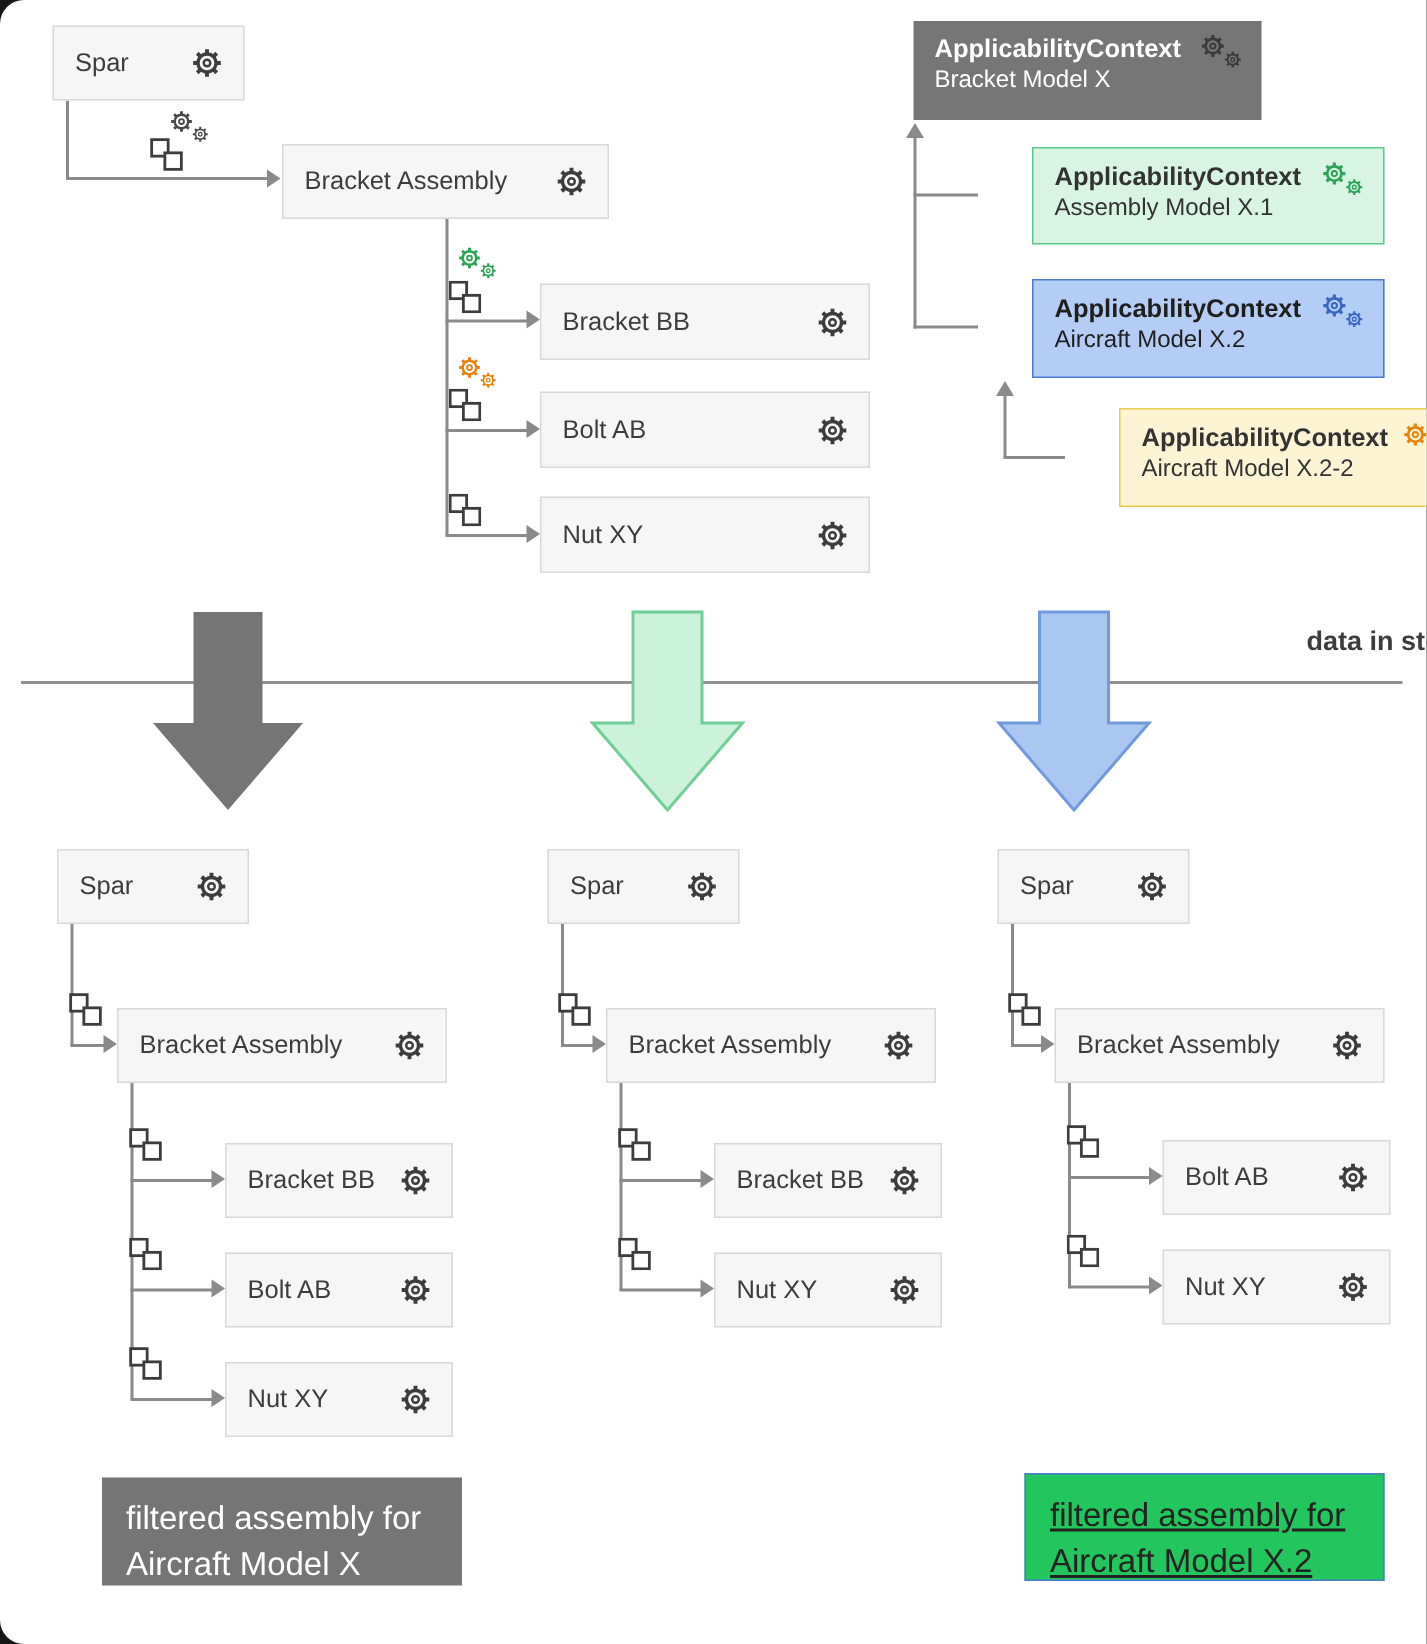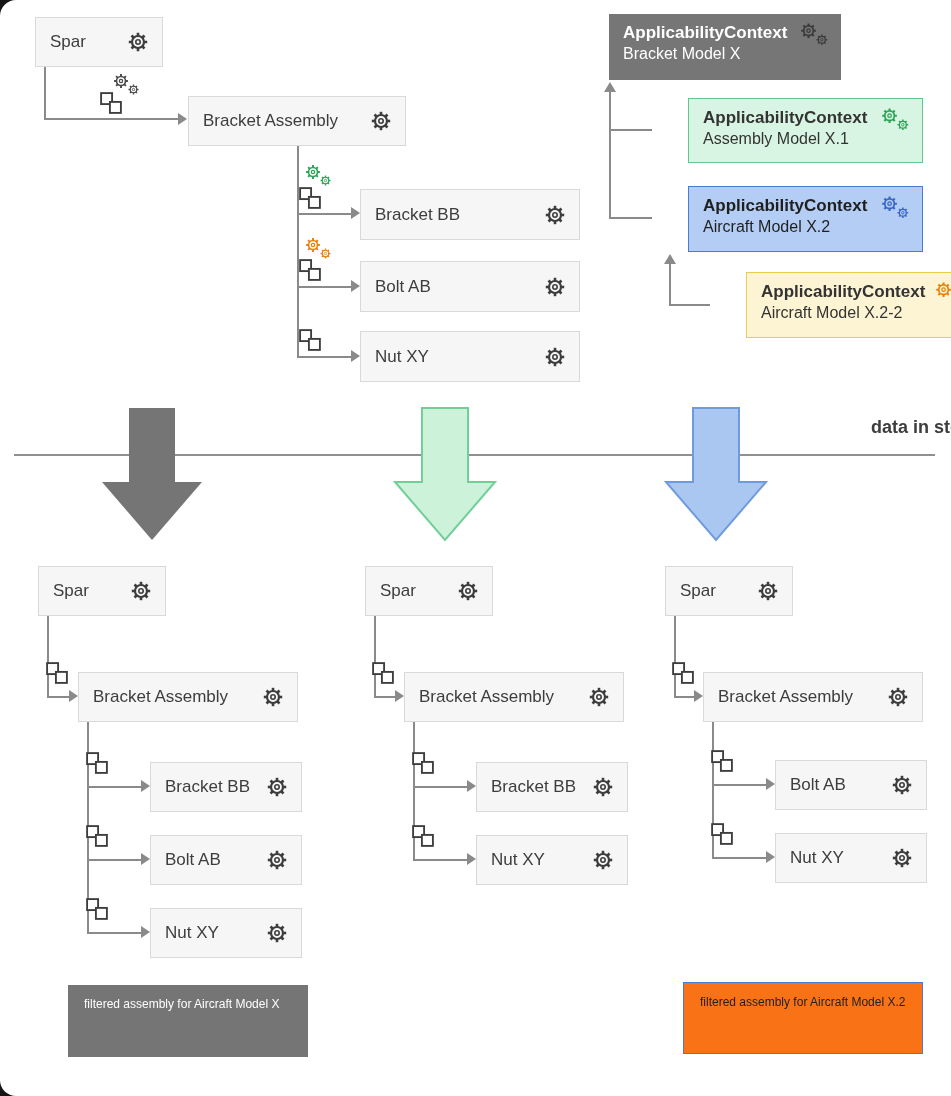--- a/index.html
+++ b/index.html
@@ -15,24 +15,24 @@
   .occ-i{position:absolute;width:22px;height:22px;color:#3d3d3d;}
   .gpair{position:absolute;width:32px;height:27px;}
   .ctx{position:absolute;box-sizing:border-box;padding:9px 14px;margin-left:36px;}
   .ctx-title{font-weight:bold;font-size:17px;}
   .ctx-sub{font-size:16px;margin-top:2px;}
   .ctx-gray{background:#767676;color:#ffffff;}
   .ctx-green{background:#d8f5e3;border:1px solid #5fc98b;color:#333333;}
   .ctx-blue{background:#b3cdf4;border:1px solid #4a7bd0;color:#1f1f1f;}
   .ctx-yellow{background:#fdf4d3;border:1px solid #ecca4e;color:#333333;}
   .gp-ctx{right:8px;top:7px;width:34px;height:29px;}
-  .cap{position:absolute;box-sizing:border-box;padding:11px 16px;font-size:12px;line-height:1.42;}
+  .cap{position:absolute;box-sizing:border-box;padding:11px 16px;font-size:22px;line-height:1.42;}
   .cap-gray{background:#757575;color:#ffffff;}
   .cap-green{background:#d8f5e3;border:1px solid #5fc98b;color:#333333;}
-  .cap-blue{background:#f97316;border:1px solid #4a7bd0;color:#222222;}
+  .cap-blue{background:#22c55e;border:1px solid #4a7bd0;color:#222222;text-decoration:underline;}
   .divlbl{position:absolute;font-weight:bold;font-size:18px;color:#3d3d3d;text-align:right;line-height:1.5;}
   .flow-arrow{position:absolute;overflow:visible;}
   #icon-defs{position:absolute;width:0;height:0;}
 </style>
 </head>
 <body>
 
 <div id="canvas">
 
   <svg id="icon-defs" aria-hidden="true">

